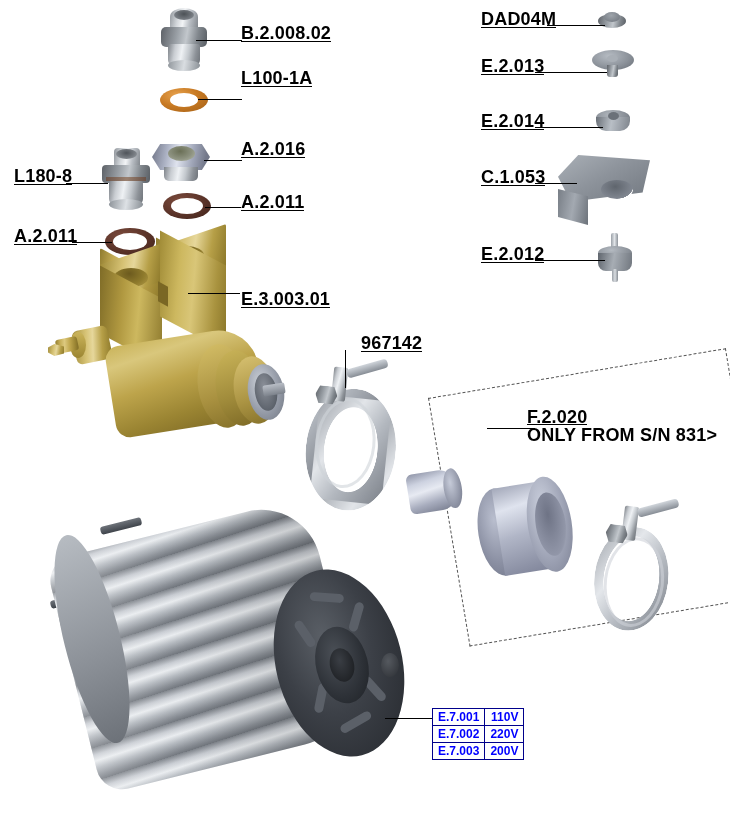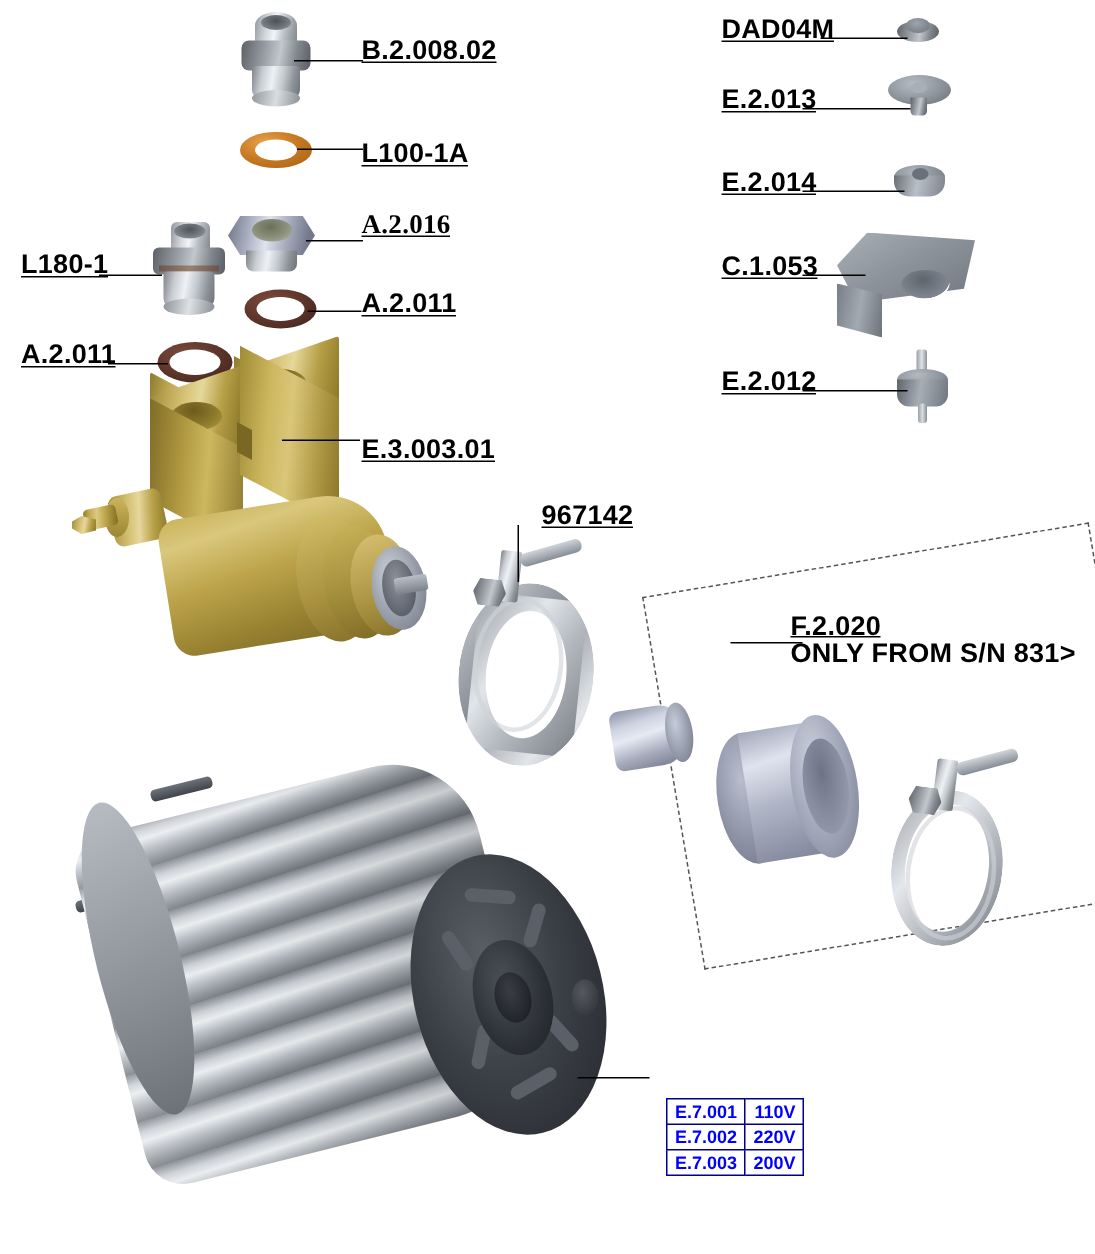--- a/index.html
+++ b/index.html
@@ -308,28 +308,28 @@
   <div class="leader h" style="left:535px;top:127px;width:68px;"></div>
   <div class="leader h" style="left:535px;top:183px;width:42px;"></div>
   <div class="leader h" style="left:535px;top:260px;width:70px;"></div>
 
   <div class="leader h" style="left:487px;top:428px;width:48px;"></div>
   <div class="leader h" style="left:385px;top:718px;width:48px;"></div>
 
   <div class="lbl ul" style="left:241px;top:27px;">
     <span class="txt">B.2.008.02</span>
   </div>
-  <div class="lbl ul" style="left:241px;top:96px;">
+  <div class="lbl ul" style="left:241px;top:72px;">
     <span class="txt">L100-1A</span>
   </div>
-  <div class="lbl ul" style="left:241px;top:143px;font-family:Liberation Serif, serif;">
+  <div class="lbl ul" style="left:241px;top:143px;">
     <span class="txt">A.2.016</span>
   </div>
   <div class="lbl ul" style="left:14px;top:170px;">
-    <span class="txt">L180-1</span>
+    <span class="txt">L180-8</span>
   </div>
   <div class="lbl ul" style="left:241px;top:196px;">
     <span class="txt">A.2.011</span>
   </div>
   <div class="lbl ul" style="left:14px;top:230px;">
     <span class="txt">A.2.011</span>
   </div>
   <div class="lbl ul" style="left:241px;top:293px;">
     <span class="txt">E.3.003.01</span>
   </div>
@@ -353,21 +353,21 @@
     <span class="txt">E.2.012</span>
   </div>
 
   <div class="lbl" style="left:527px;top:411px;">
     <span class="txt ul" style="display:inline-block;border-bottom:1.4px solid #000;">F.2.020</span>
   </div>
   <div class="lbl" style="left:527px;top:429px;">
     <span class="txt">ONLY FROM S/N 831&gt;</span>
   </div>
 
-  <table class="vtable" style="left:432px;top:732px;width:92px;margin-left:12px;">
+  <table class="vtable" style="left:432px;top:708px;width:92px;">
     <tbody>
       <tr>
         <td class="code">E.7.001</td>
         <td class="volt">110V</td>
       </tr>
       <tr>
         <td class="code">E.7.002</td>
         <td class="volt">220V</td>
       </tr>
       <tr>

